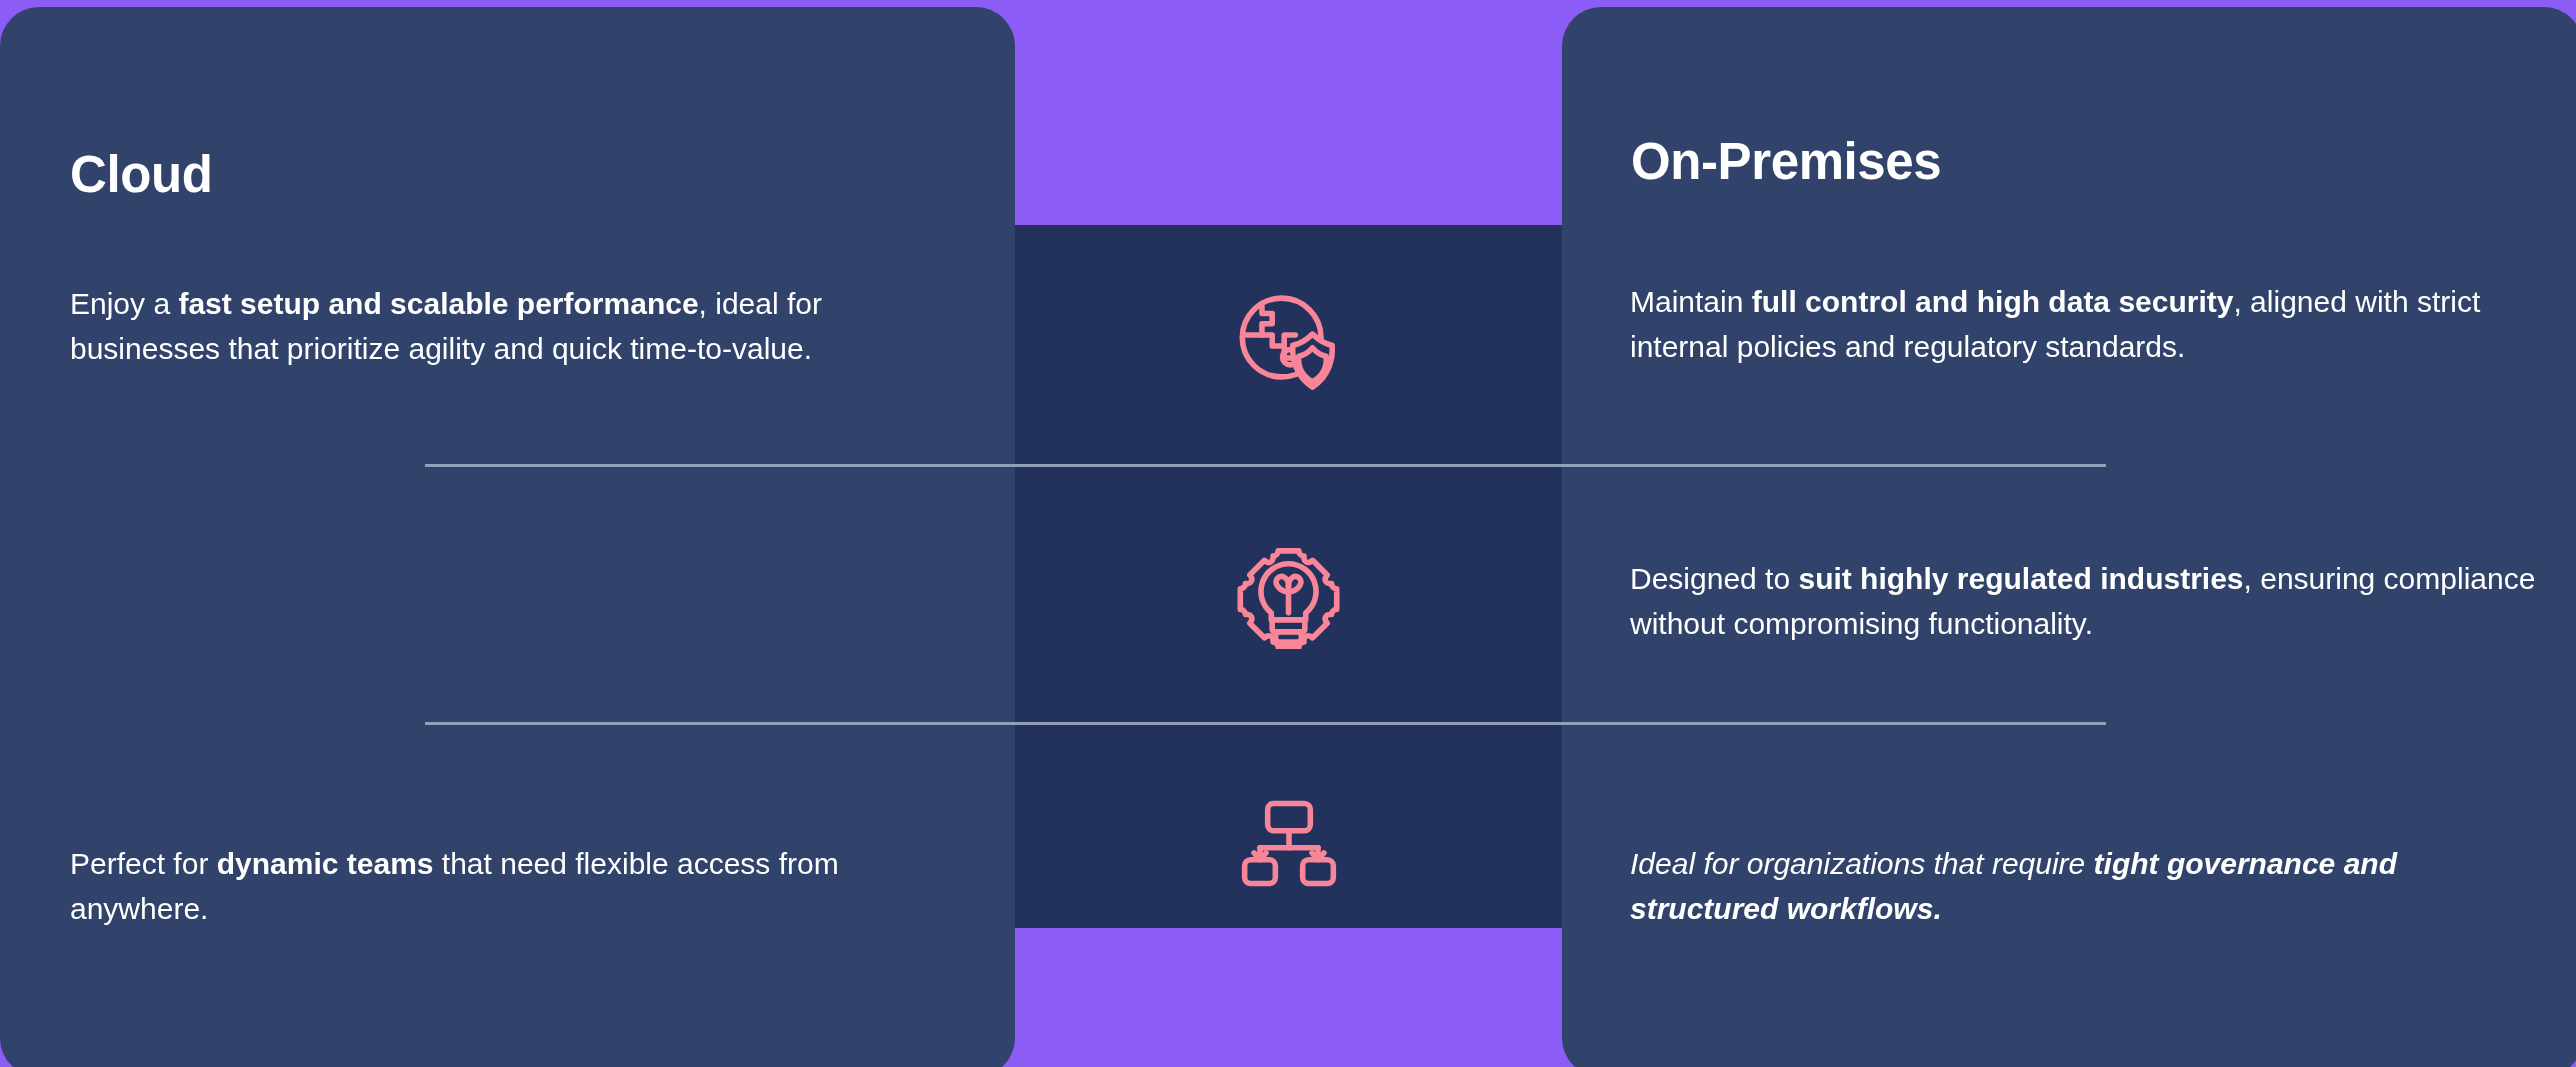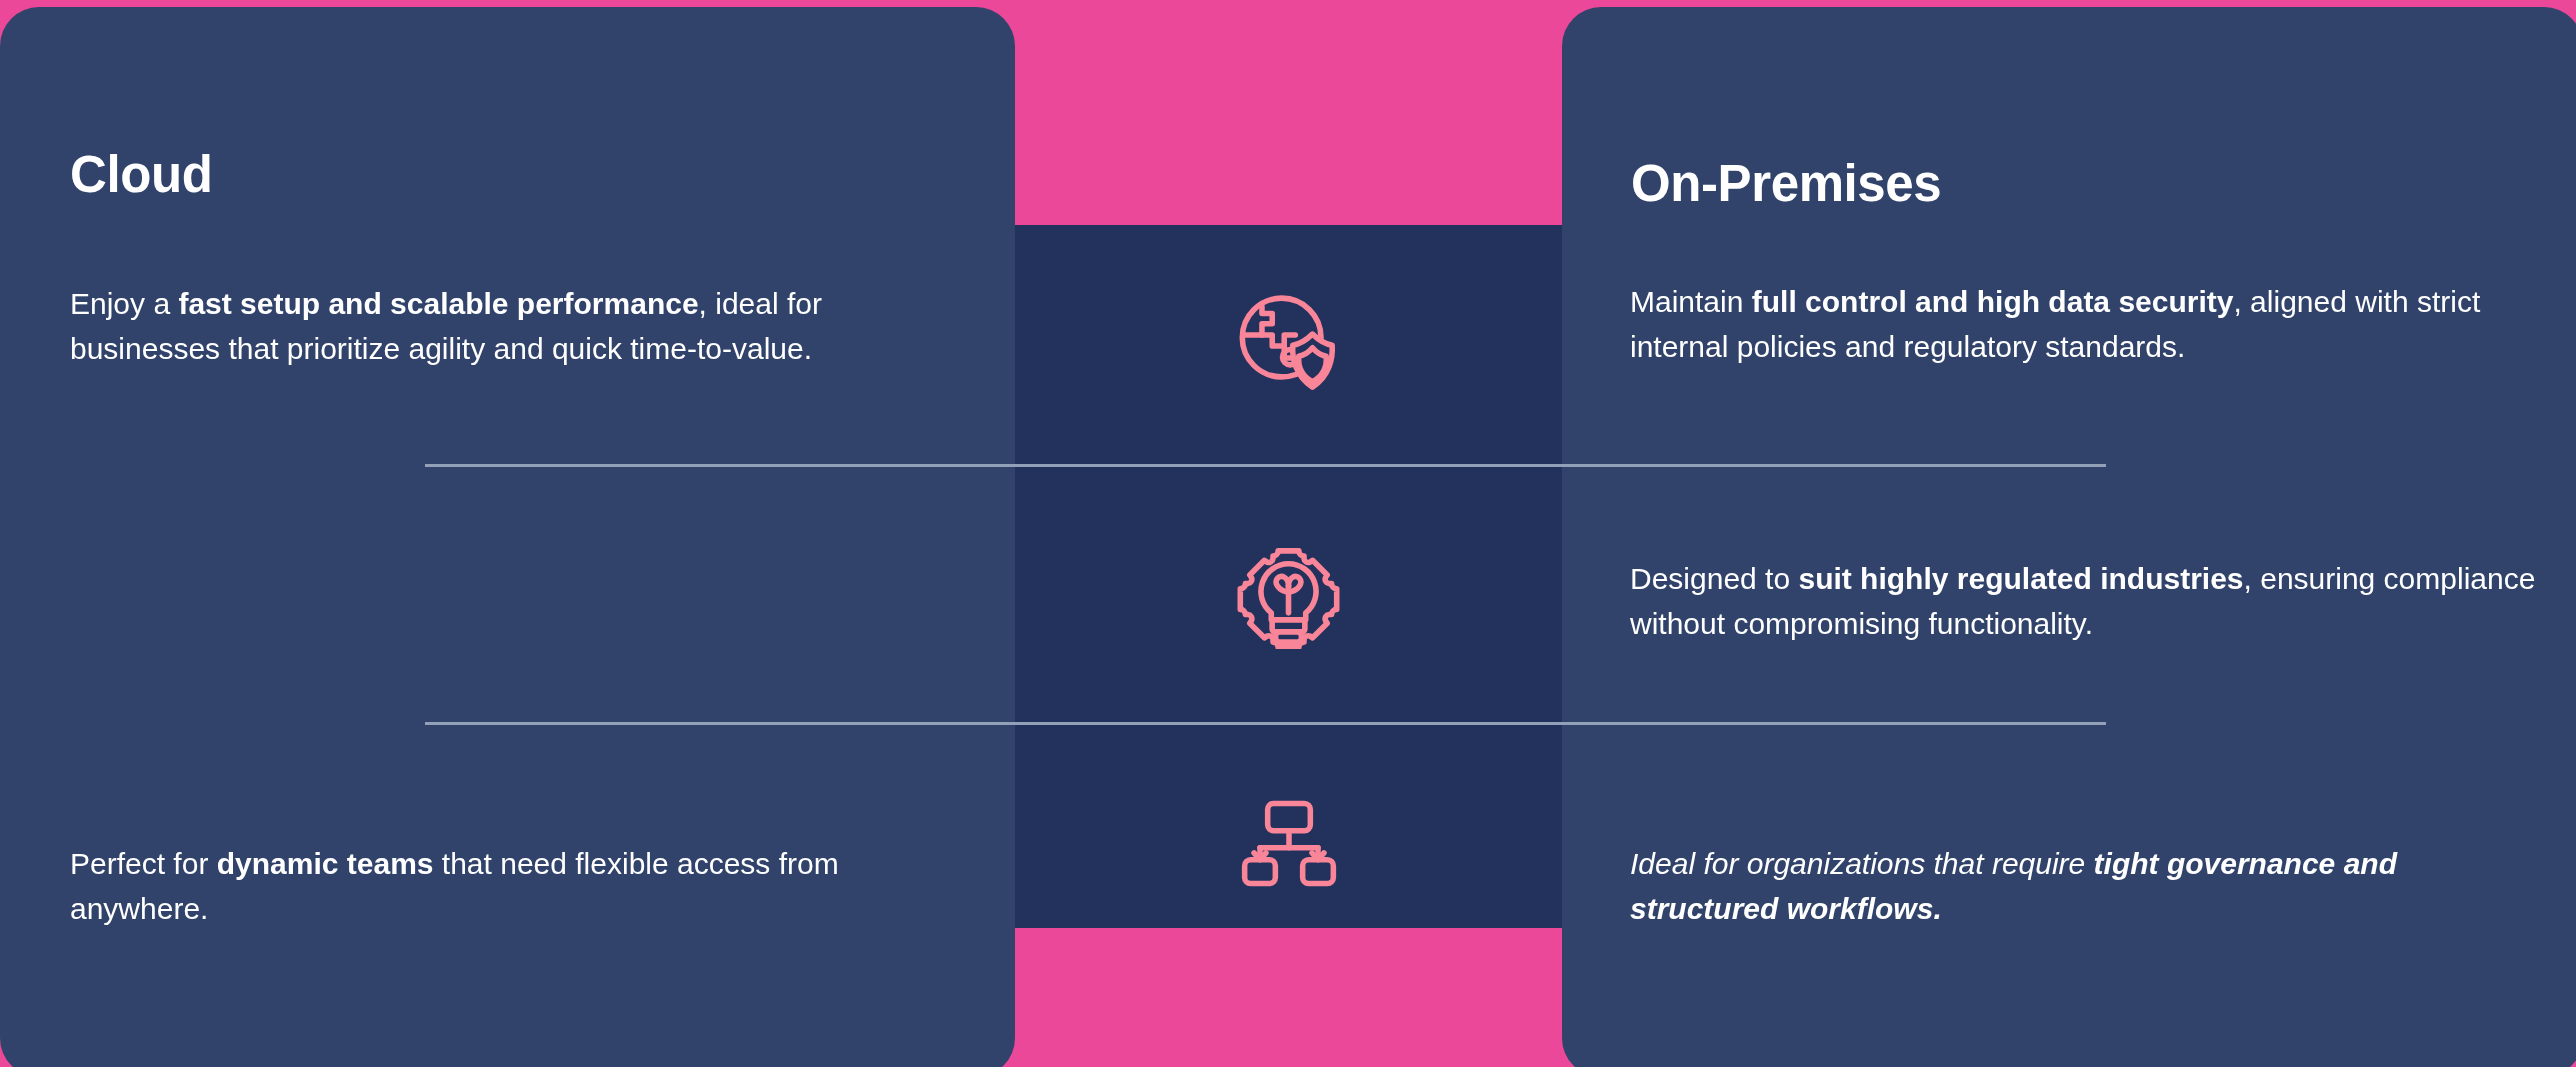--- a/index.html
+++ b/index.html
@@ -10,21 +10,21 @@
   body {
     width: 2576px;
     height: 1068px;
     font-family: "Liberation Sans", sans-serif;
     overflow: hidden;
   }
   .stage {
     position: relative;
     width: 2576px;
     height: 1068px;
-    background: #ec4899;
+    background: #8b5cf6;
   }
 
   
   .card {
     position: absolute;
     background: #31436b;
     border-radius: 39px;
     overflow: hidden;
   }
   .card-cloud  { left: 0px;    top: 6.9px; width: 1015px; height: 1070px; }
@@ -33,21 +33,21 @@
   .card-title {
     position: absolute;
     color: #ffffff;
     font-size: 51px;
     font-weight: 700;
     letter-spacing: -0.4px;
     line-height: 1;
     white-space: nowrap;
   }
   .card-cloud  .card-title { left: 70px; top: 100px; }
-  .card-onprem .card-title { left: 69px; top: 109px; text-align: right; }
+  .card-onprem .card-title { left: 69px; top: 87px; text-align: right; }
 
   
   .center-band {
     position: absolute;
     left: 1015px;
     top: 225px;
     width: 547px;
     height: 703px;
     background: #22325c;
   }

